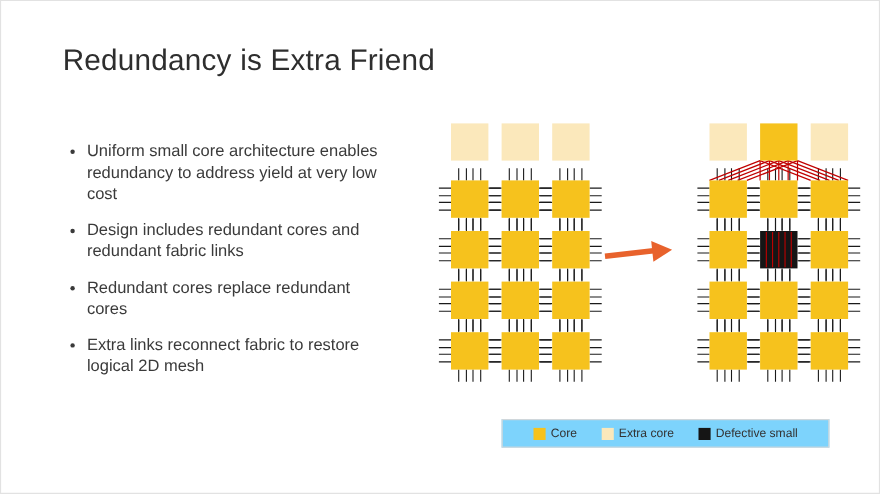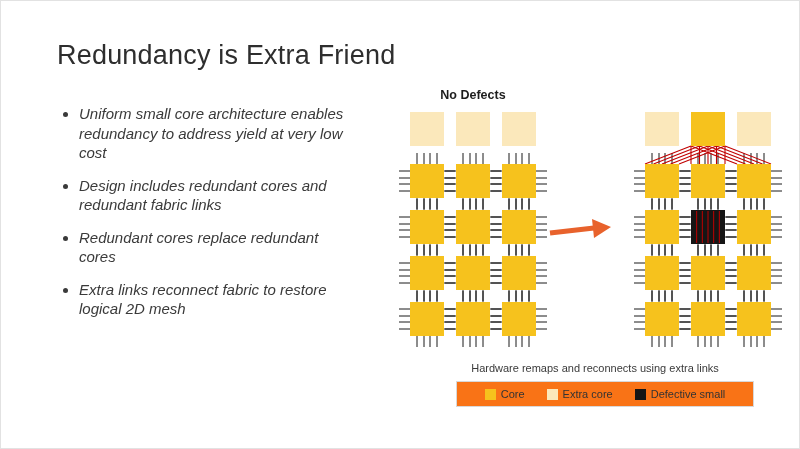--- a/index.html
+++ b/index.html
@@ -2,58 +2,57 @@
 <html style="--arrow: #e8622c;"><head>
 <meta charset="utf-8">
 <style>
   * { margin:0; padding:0; box-sizing:border-box; }
   html,body { width:800px; height:449px; }
   body { font-family:"Liberation Sans", sans-serif; background:#fff; }
   .slide { position:relative; width:800px; height:449px; background:#fff; overflow:hidden;
            box-shadow: inset 0 0 0 1px #e2e2e2; }
   .title { position:absolute; left:57px; top:40px; font-size:27px; font-weight:500;
            color:#2e2e2e; letter-spacing:.2px; }
-  .bullets { position:absolute; left:60px; top:104px; width:292px; list-style:disc;
-             padding-left:19px; font-size:15px; color:#3a3a3a; line-height:1.3;font-style:italic; }
+  .bullets { position:absolute; left:60px; top:128px; width:292px; list-style:disc;
+             padding-left:19px; font-size:15px; color:#3a3a3a; line-height:1.3; }
   .bullets li { margin-bottom:13px; }
   .diagram-label { position:absolute; width:152px; text-align:center; font-size:12.5px;
                    font-weight:700; color:#1d1d1d; }
   .label-left  { left:397px; top:88px; }
   .label-right { left:632px; top:88px; }
   .diagram { position:absolute; top:112px; }
   .diagram-left  { left:397px; }
   .diagram-right { left:632px; }
   .arrow { position:absolute; left:548px; top:217px; }
   .arrow line    { stroke: var(--arrow, #e8622c); }
   .arrow polygon { fill:   var(--arrow, #e8622c); }
   .caption { position:absolute; left:402px; top:362px; width:386px; text-align:center;
              font-size:11px; color:#3a3a3a; }
   .legend { position:absolute; left:456px; top:381px; width:298px; height:26px;
-            background:#f97316; border:1px solid #d8d8d8; display:flex; align-items:center;
+            background:#7dd3fc; border:1px solid #d8d8d8; display:flex; align-items:center;
             justify-content:center; gap:22px; font-size:11px; color:#333; }
   .legend-item { display:flex; align-items:center; gap:5px; }
   .swatch { width:11px; height:11px; display:inline-block; }
   .logo { position:absolute; left:10px; top:402px; display:flex; align-items:center; gap:7px; }
   .logo-text { font-size:21px; font-weight:700; color:#161616; letter-spacing:.3px; }
 </style>
 </head>
 <body>
 
 <div class="slide">
 
   <h1 class="title">Redundancy is Extra Friend</h1>
 
   <ul class="bullets">
       <li>Uniform small core architecture enables redundancy to address yield at very low cost</li>
       <li>Design includes redundant cores and redundant fabric links</li>
       <li>Redundant cores replace redundant cores</li>
       <li>Extra links reconnect fabric to restore logical 2D mesh</li>
     </ul>
 
-  <div class="diagram-label label-left">No Defects</div>
 
   <svg class="diagram diagram-left" viewBox="0 0 152 236" width="152" height="236">
       <g stroke="#1a1a1a" stroke-width="1">
         <line x1="2" y1="59" x2="13" y2="59"></line>
         <line x1="47" y1="59" x2="58" y2="59"></line>
         <line x1="20" y1="41" x2="20" y2="52"></line>
         <line x1="20" y1="86" x2="20" y2="97"></line>
         <line x1="2" y1="66" x2="13" y2="66"></line>
         <line x1="47" y1="66" x2="58" y2="66"></line>
         <line x1="27" y1="41" x2="27" y2="52"></line>
@@ -499,21 +498,20 @@
         <rect x="59" y="190" width="34" height="34" fill="#f6c21d"></rect>
         <rect x="105" y="190" width="34" height="34" fill="#f6c21d"></rect>
       </g>
     </svg>
 
   <svg class="arrow" viewBox="0 0 64 24" width="64" height="24">
     <line x1="2" y1="16" x2="46" y2="11" stroke-width="5"></line>
     <polygon points="44,2 63,10 46,21"></polygon>
   </svg>
 
-  <div class="caption">Hardware remaps and reconnects using extra links</div>
 
   <div class="legend">
       <div class="legend-item">
         <span class="swatch" style="background: rgb(246, 194, 29);"></span>
         <span>Core</span>
       </div>
       <div class="legend-item">
         <span class="swatch" style="background: rgb(251, 232, 187);"></span>
         <span>Extra core</span>
       </div>

